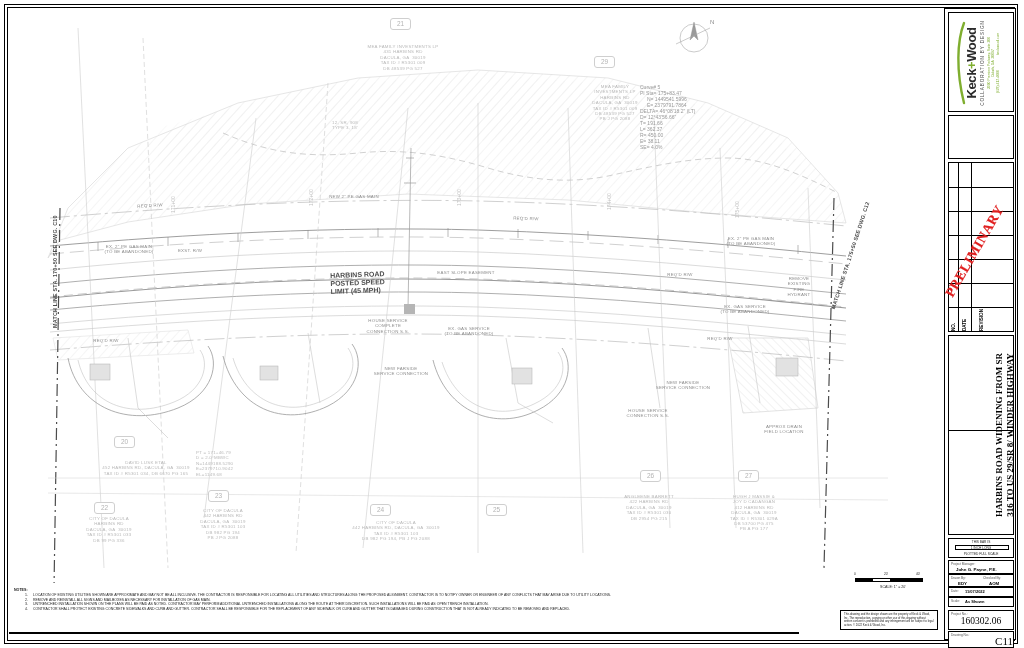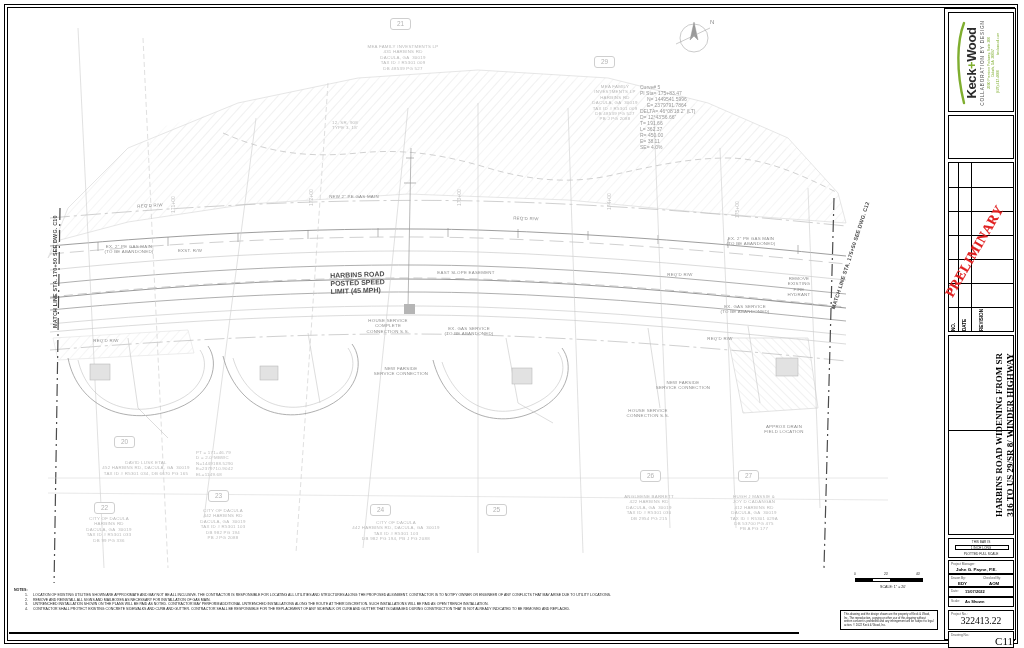--- a/index.html
+++ b/index.html
@@ -493,21 +493,21 @@
       <div class="valinline">11/07/2022</div>
     </div>
 
     <div class="fld" style="left:3px;top:588px;width:66px;height:10px;">
       <div class="lbl">Scale:</div>
       <div class="valinline">As Shown</div>
     </div>
 
     <div class="fld" id="projno">
       <div class="lbl">Project No.:</div>
-      <div class="bignum">322413.22</div>
+      <div class="bignum">160302.06</div>
     </div>
 
     <div class="fld" id="dwgno">
       <div class="lbl">Drawing No.:</div>
       <div class="bignum2">C11</div>
     </div>
   </div>
 
   <div id="prelim">
     <span>PRELIMINARY</span>

